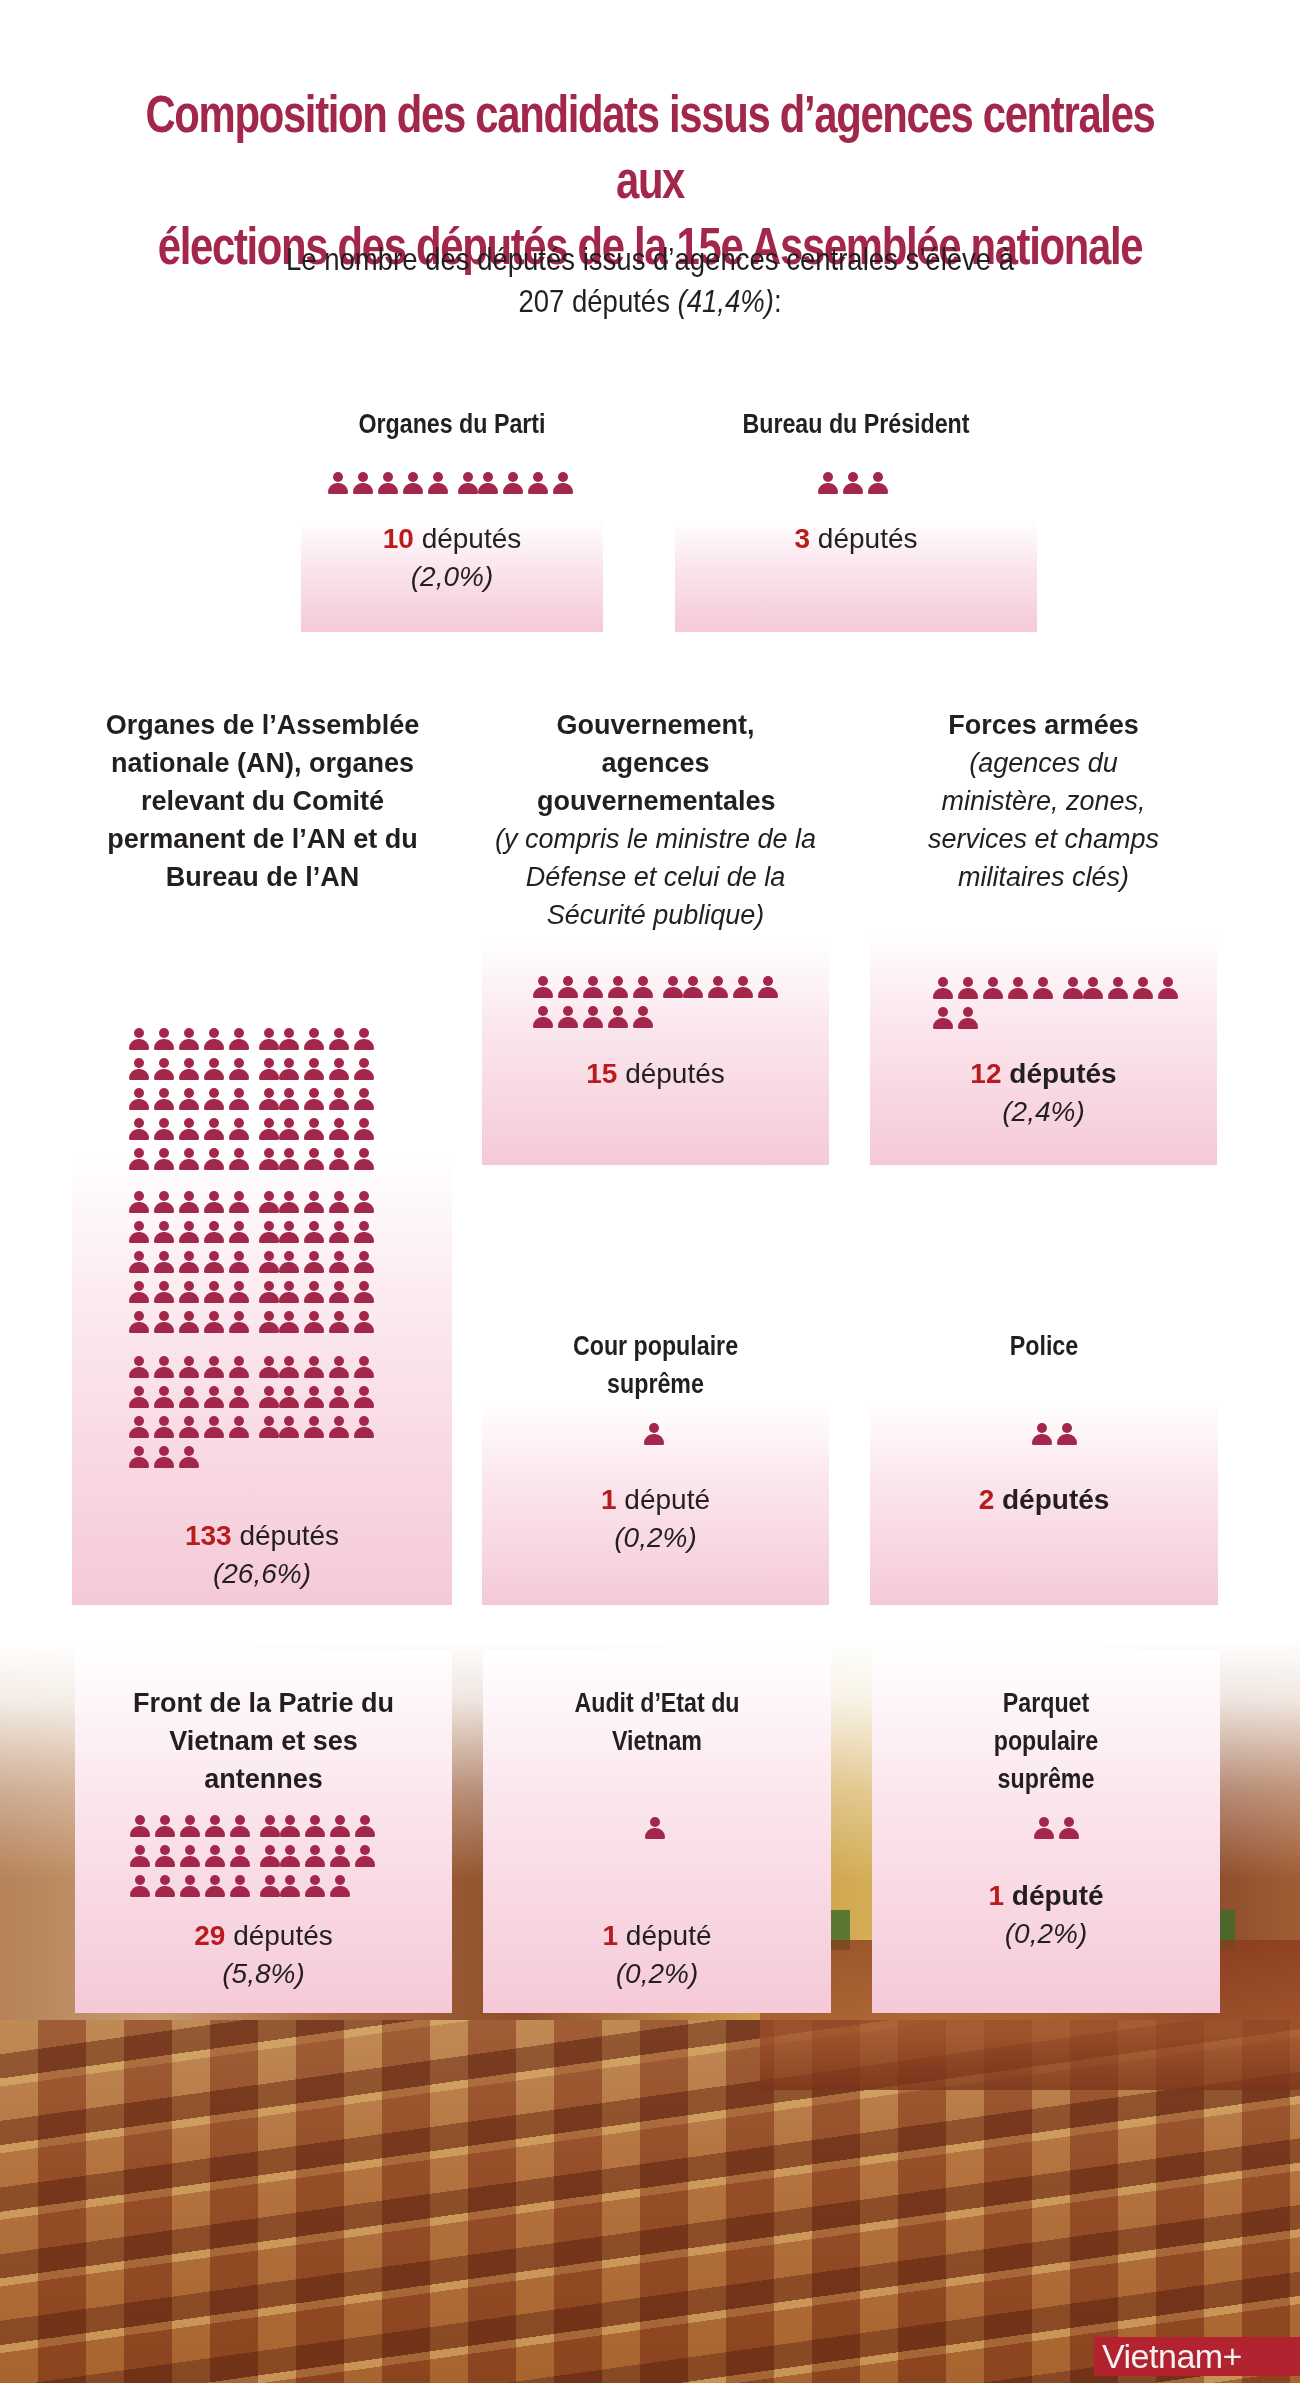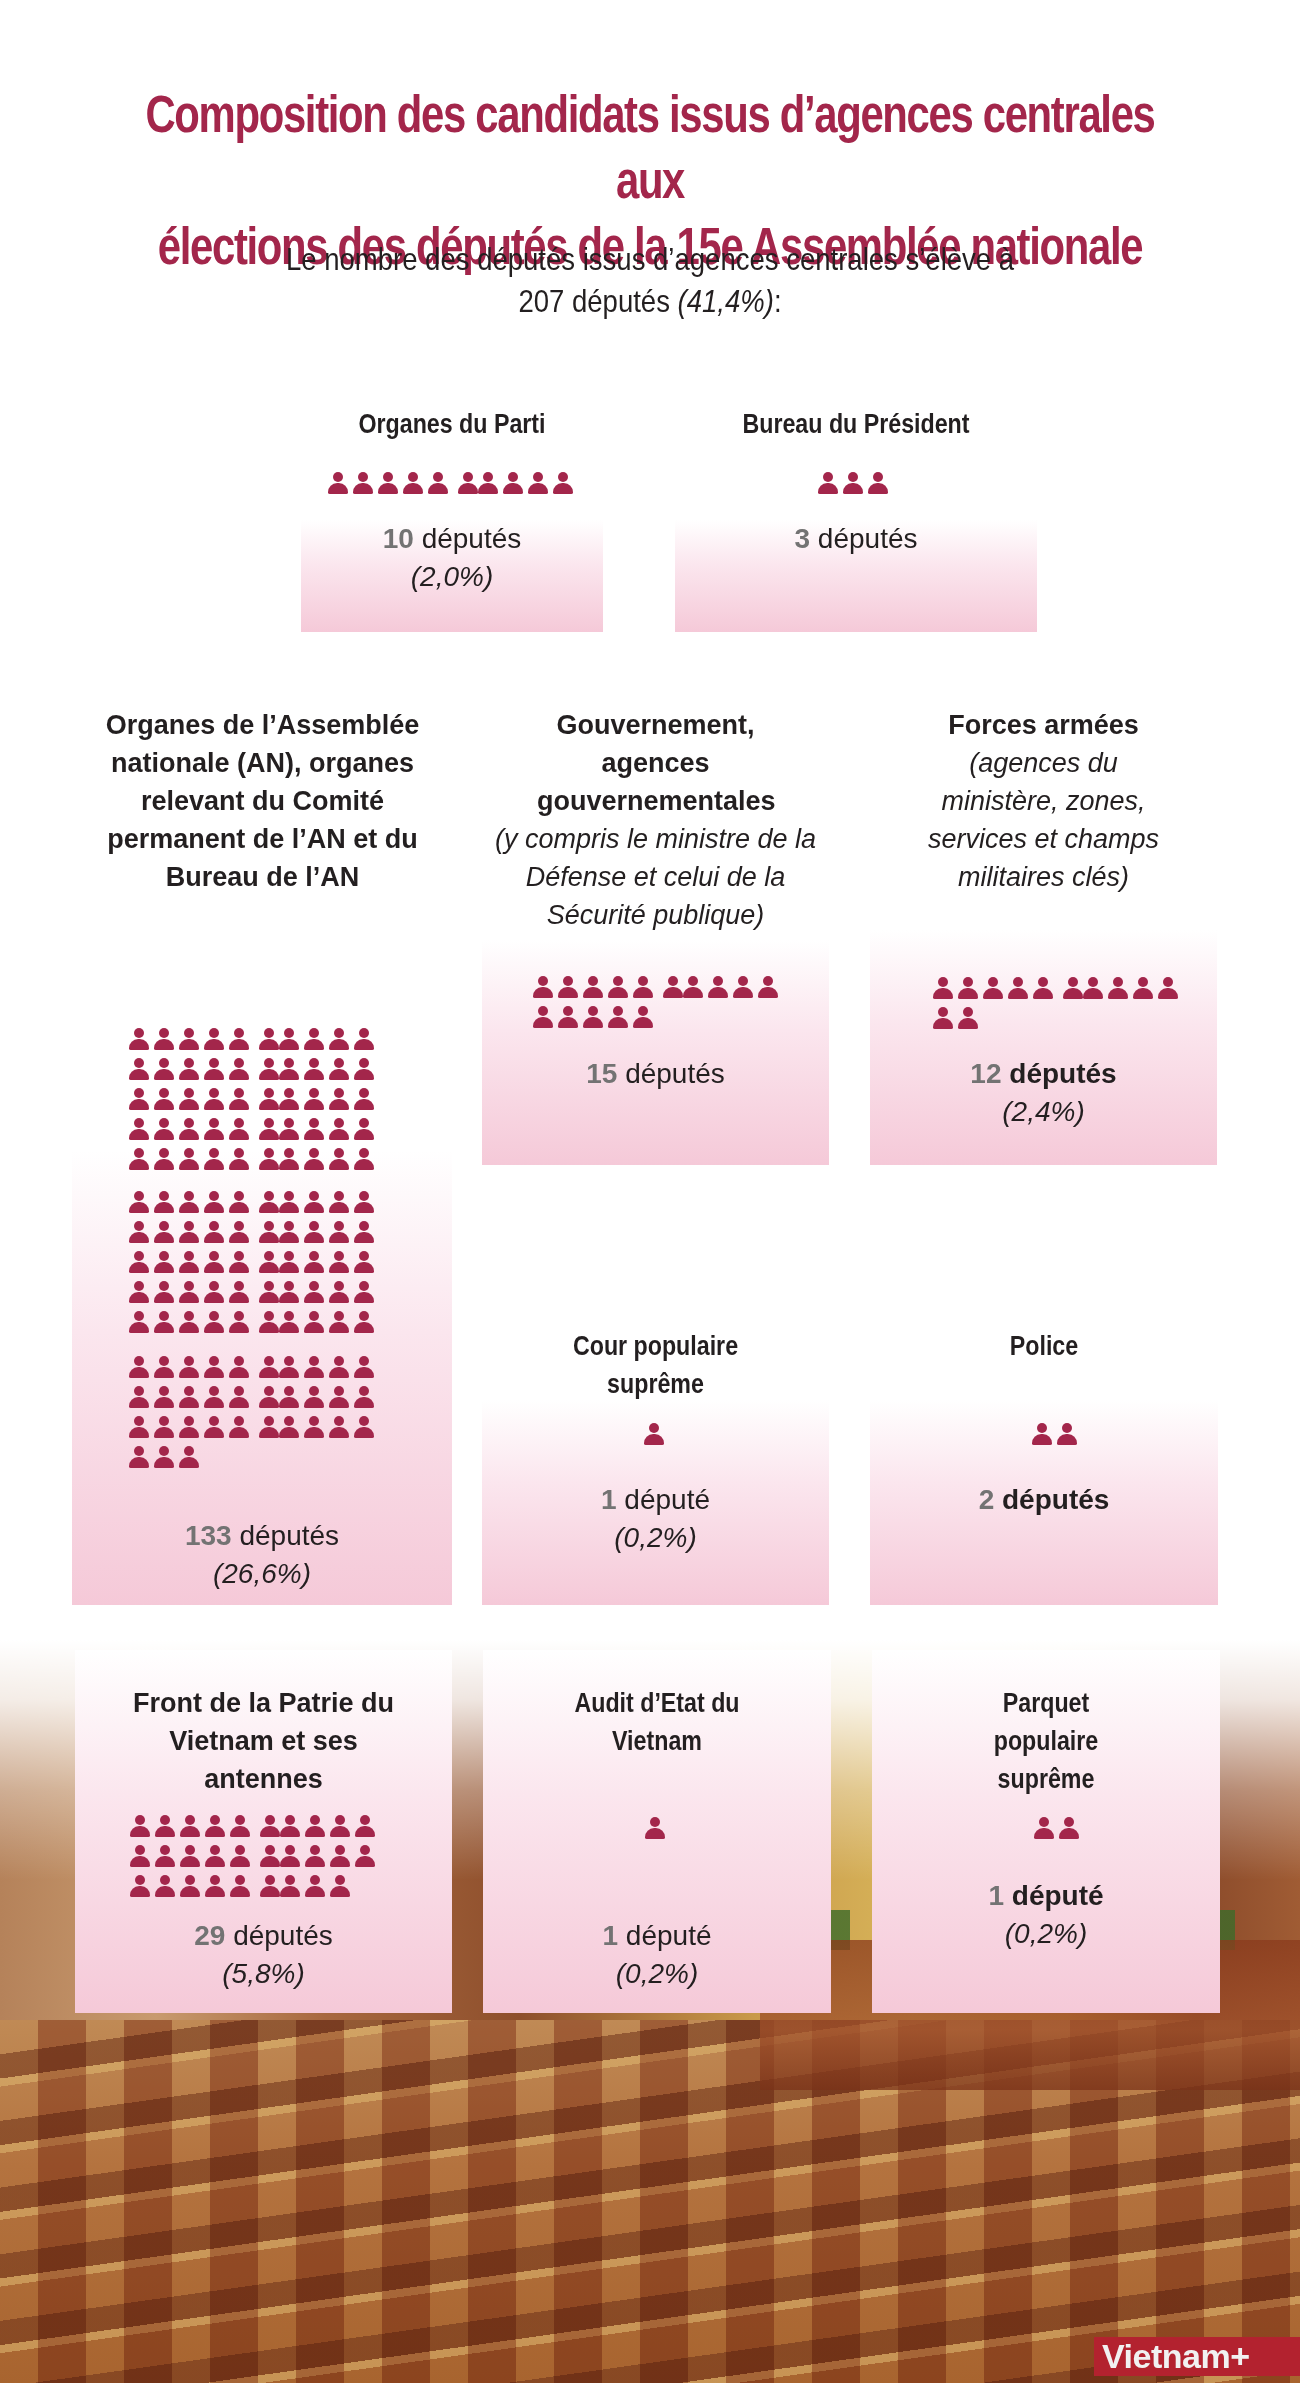--- a/index.html
+++ b/index.html
@@ -53,35 +53,35 @@
   .card-bg {
     position: absolute;
     background: linear-gradient(180deg, rgba(255,255,255,1) 0%, #fbe6ee 40%, #f5c9d8 100%);
   }
   .head {
     position: absolute; text-align: center; font-weight: 700; font-size: 27px; line-height: 38px; color: #231f20;
   }
   .head.cond { transform: scaleX(0.86); }
   .head .note { display: block; font-weight: 400; font-style: italic; }
   .count { position: absolute; text-align: center; font-size: 28px; line-height: 38px; color: #231f20; }
-  .count .num { color: #737373; font-weight: 700; }
+  .count .num { color: #b91c1c; font-weight: 700; }
   .count .unit.bold { font-weight: 700; }
   .count .pct { display: block; font-style: italic; }
 
   
   .icons { position: absolute; display: grid; grid-template-columns: repeat(10, 20px); column-gap: 5px; row-gap: 8px; }
   .icons.gap5 > .p:nth-child(10n+6) { margin-left: 5px; }
   .p { width: 20px; height: 22px; position: relative; }
   .p::before { content: ""; position: absolute; left: 5px; top: 0; width: 10px; height: 10px; border-radius: 50%; background: #a3264b; }
   .p::after { content: ""; position: absolute; left: 0; top: 11px; width: 20px; height: 11px; border-radius: 10px 10px 2px 2px; background: #a3264b; }
 
   
   .logo {
     position: absolute; left: 1094px; top: 2337px; width: 206px; height: 39px;
-    background: #b3222f; color: #f1f1f1; font-weight: 700; font-size: 34px; line-height: 39px;
+    background: #b3222f; color: #f1f1f1; font-weight: 400; font-size: 34px; line-height: 39px;
     padding-left: 8px; letter-spacing: -0.5px;
   }
 </style>
 </head>
 <body>
 
 <div class="photo">
   <div class="floor"></div>
   <div class="seats"></div>
   <div class="plants"></div>

